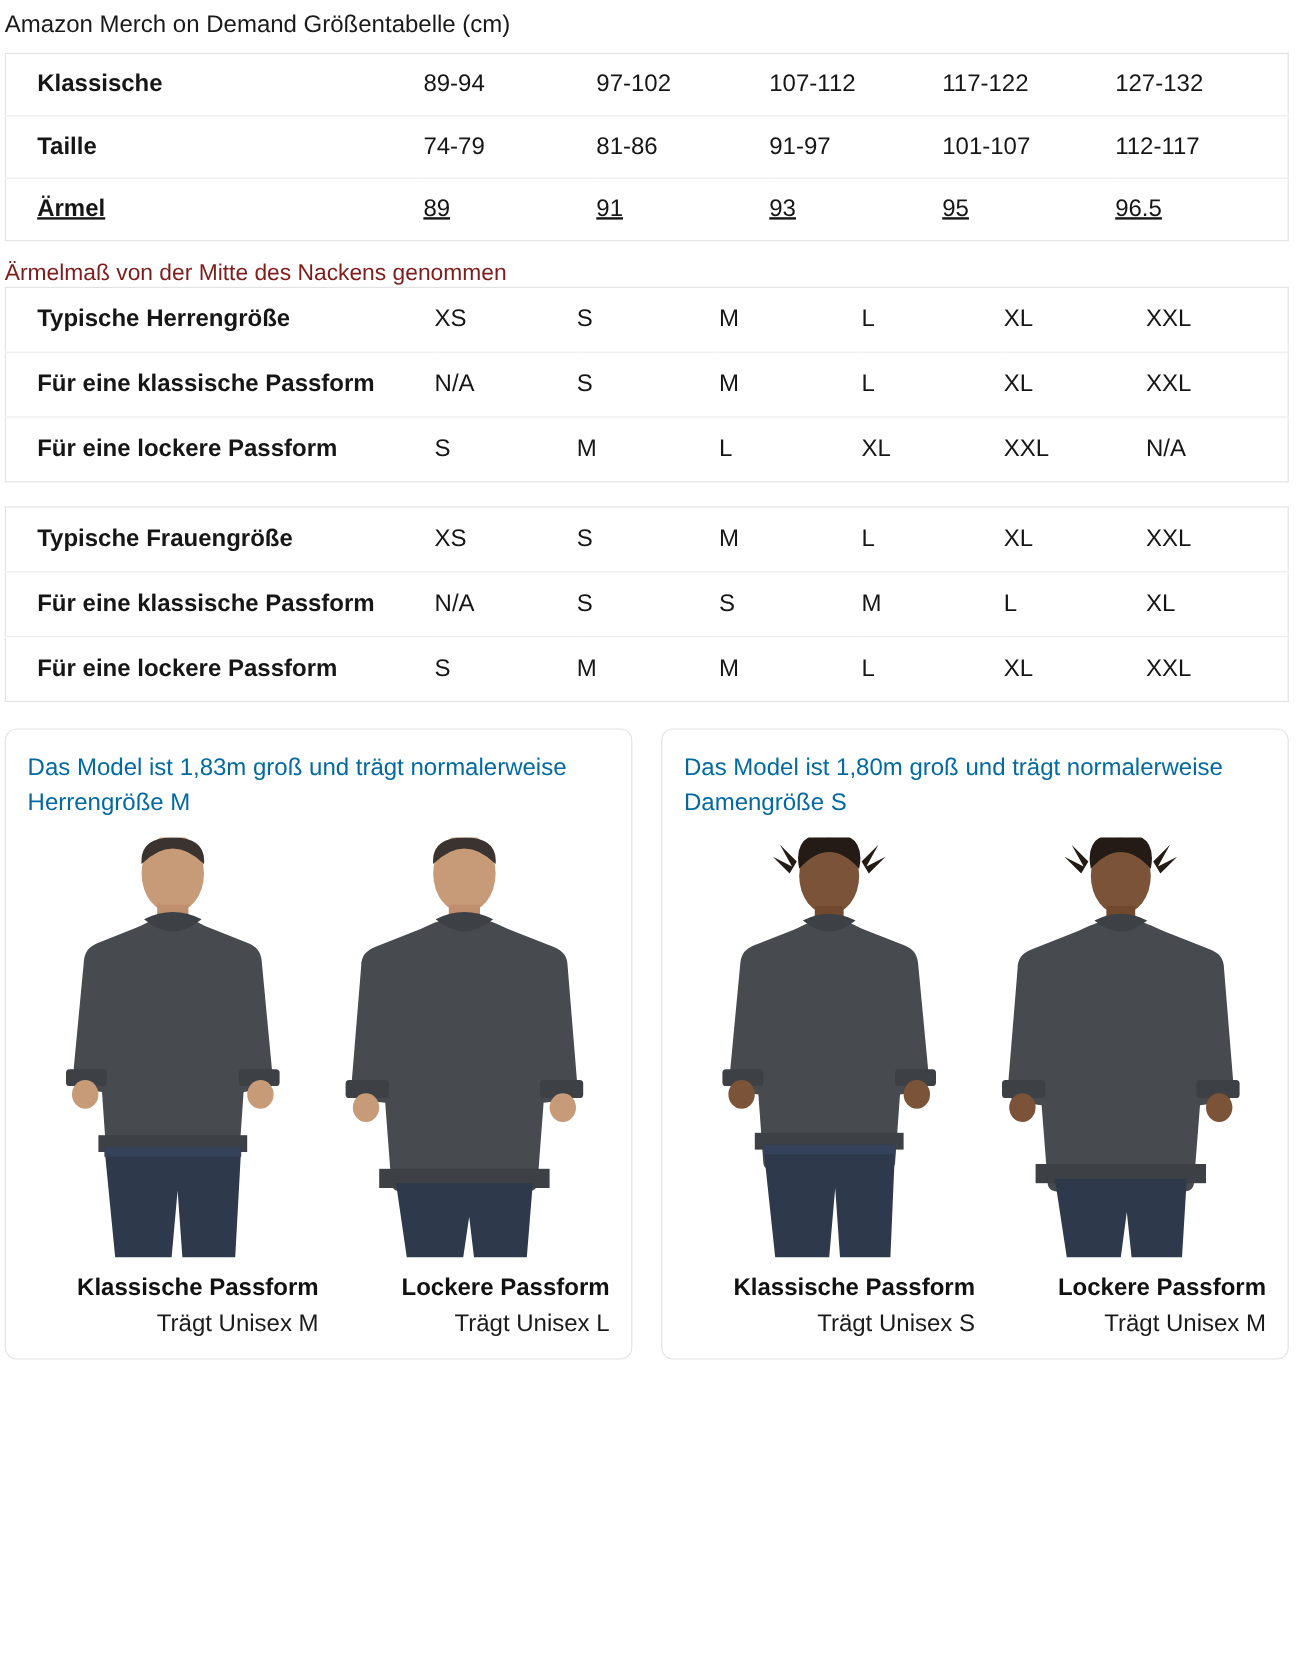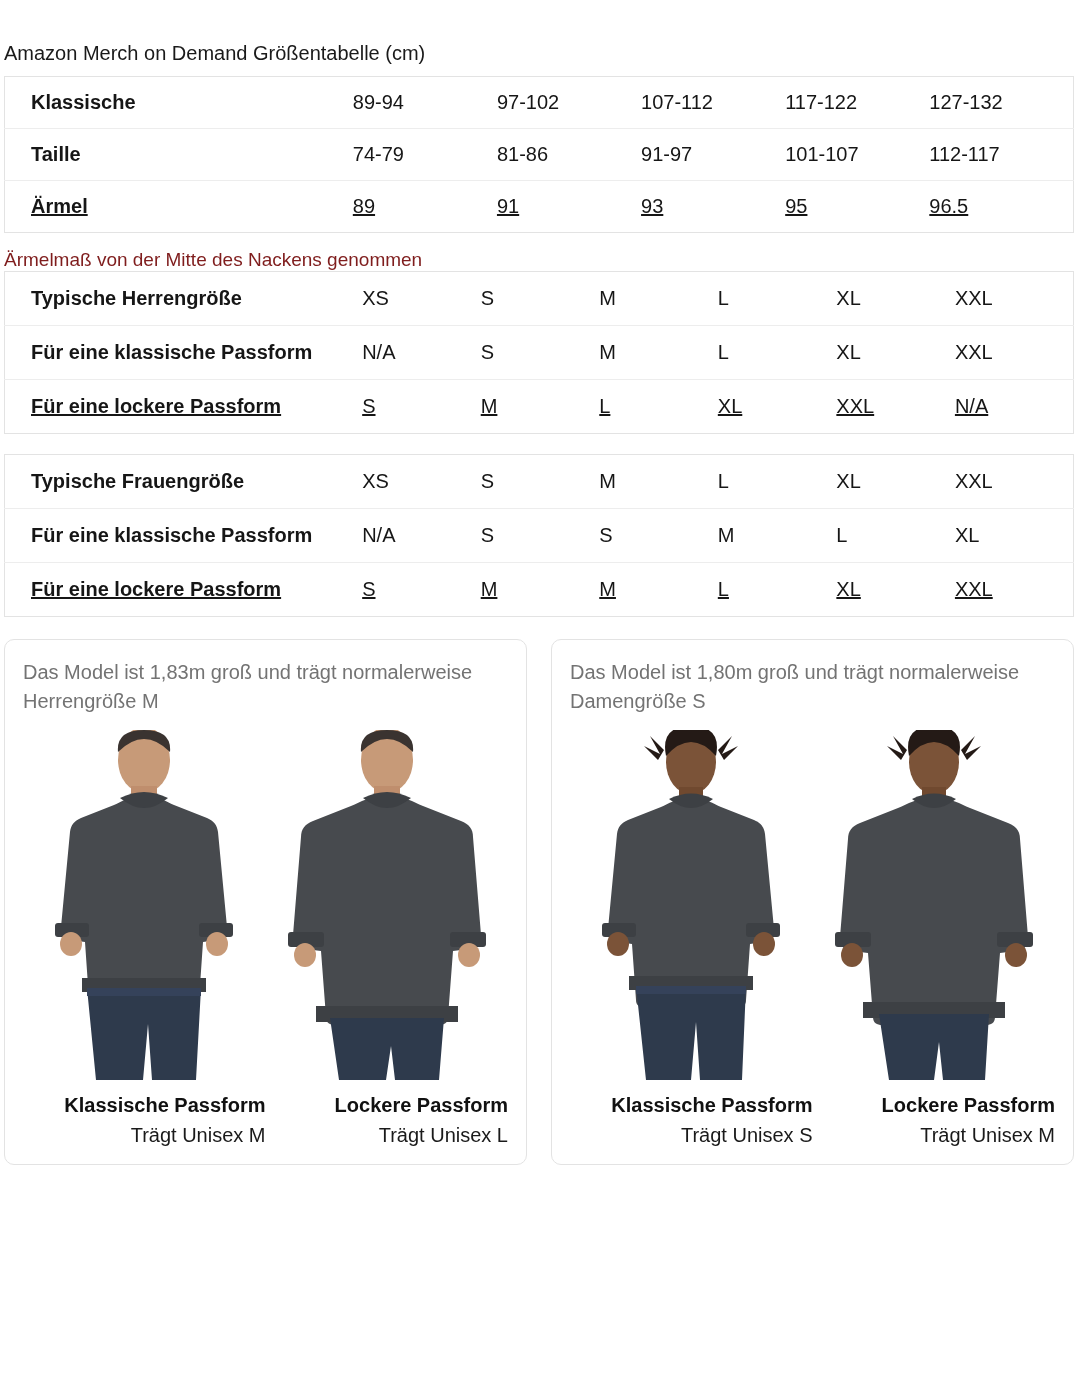--- a/index.html
+++ b/index.html
@@ -11,21 +11,20 @@
   body {
     width: 1080px;
     height: 1388px;
     font-family: "Liberation Sans", sans-serif;
     color: #111111;
     position: relative;
     overflow: hidden;
   }
   .page {
     padding: 0 0 0 0;
-    margin-top: 32px;
   }
 
   .title {
     font-size: 20px;
     color: #1a1a1a;
     padding: 8px 0 10px 4px;
     line-height: 1.3;
   }
 
   table.sizechart {
@@ -69,21 +68,21 @@
     border: 1px solid #e3e3e3;
     table-layout: fixed;
   }
   table.fitguide td {
     border-bottom: 1px solid #ededed;
     padding: 15px 8px 15px 0;
     font-size: 20px;
     vertical-align: middle;
     color: #161616;
   }
-  table.fitguide tr:last-child td { border-bottom: none; text-decoration: underline; }
+  table.fitguide tr:last-child td { border-bottom: none; }
   table.fitguide td.rowhead {
     font-weight: bold;
     padding-left: 26px;
     width: 356px;
   }
   table.fitguide td.val { width: 118px; }
 
   .spacer-12 { height: 20px; }
 
   .models {
@@ -94,21 +93,21 @@
   }
   .model-card {
     border: 1px solid #e3e3e3;
     border-radius: 10px;
     width: 523px;
     padding: 18px 18px 14px 18px;
   }
   .model-caption {
     font-size: 20px;
     line-height: 1.45;
-    color: #737373;
+    color: #0369a1;
     min-height: 58px;
   }
   .figs {
     display: flex;
     justify-content: space-around;
     align-items: flex-end;
     margin-top: 14px;
     height: 350px;
   }
   .fig {

